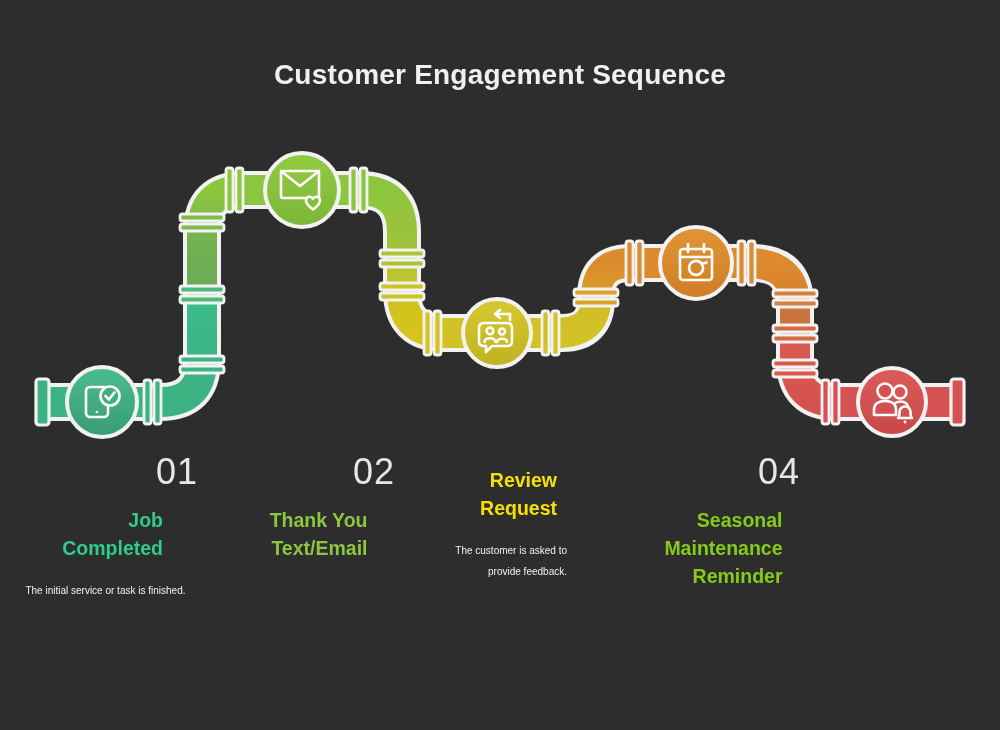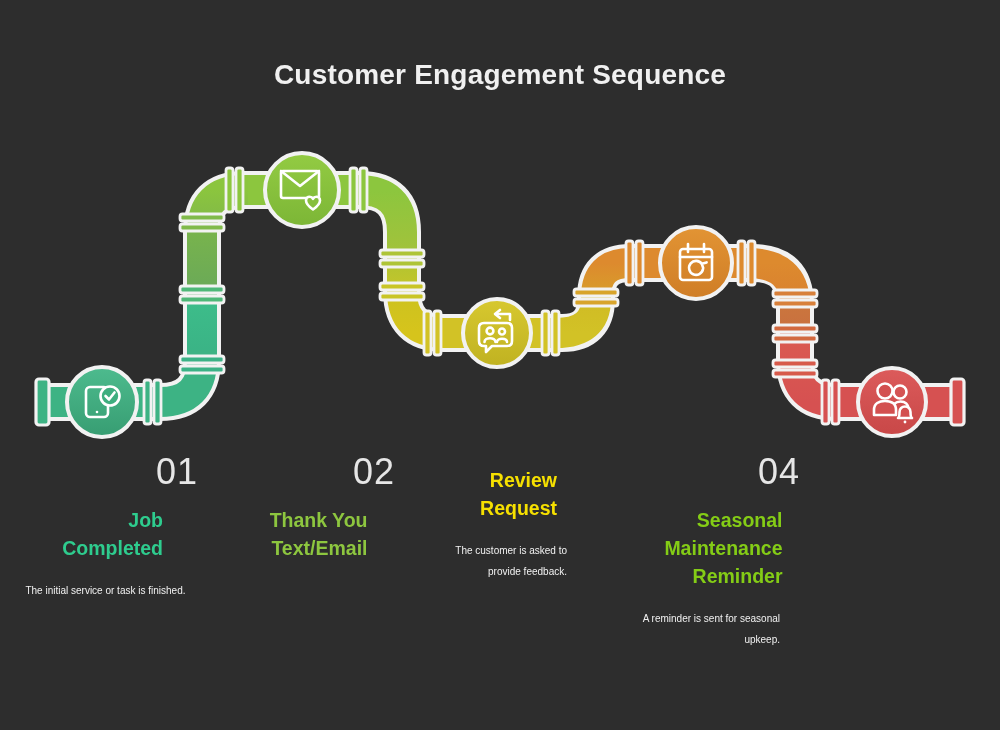--- a/index.html
+++ b/index.html
@@ -265,17 +265,16 @@
   </div>
 
   <div class="stage s3">
     <div class="stage-title" style="color: rgb(246, 224, 0);">Review Request</div>
     <div class="stage-desc">The customer is asked to provide feedback.</div>
   </div>
 
   <div class="stage s4">
     <div class="stage-number">04</div>
     <div class="stage-title" style="color: #84cc16;">Seasonal Maintenance Reminder</div>
-    <div class="stage-desc">A reminder is sent for seasonal upkeep.</div>
   </div>
 
 
 </div>
 
 </body></html>

